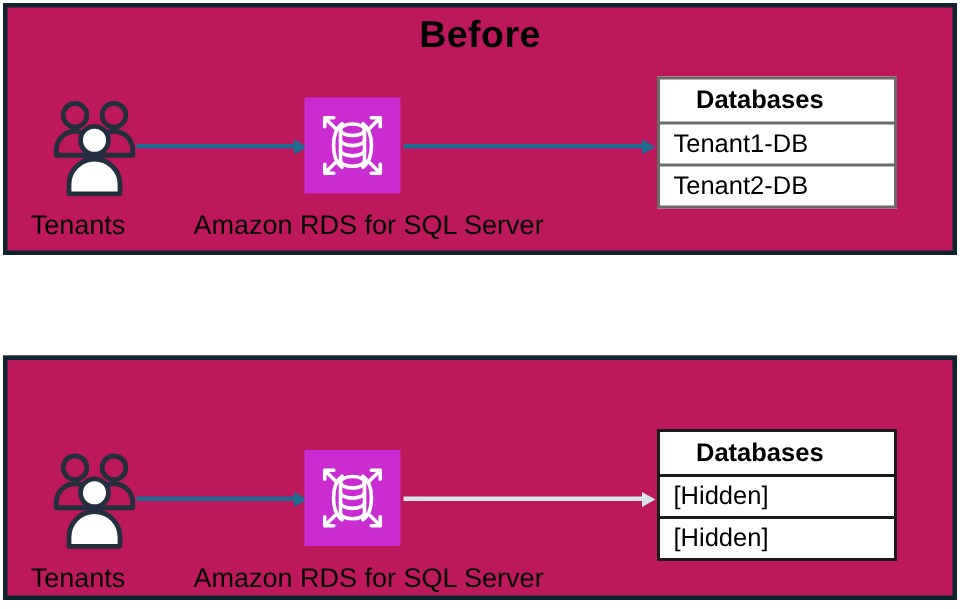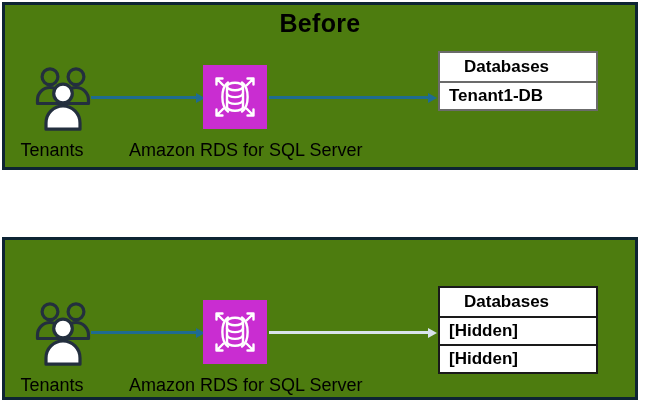--- a/index.html
+++ b/index.html
@@ -12,21 +12,21 @@
     --table-border-after:#1a1a1a;
     --text:#000000;
   }
   html,body{margin:0;padding:0;background:#ffffff;}
   .canvas{
     position:relative;width:647px;height:406px;background:#ffffff;overflow:hidden;
     font-family:"Liberation Sans",sans-serif;color:var(--text);
   }
   .panel{
     position:absolute;left:2px;width:636px;box-sizing:border-box;
-    border:3px solid var(--panel-border);background:#4d7c0f;
+    border:3px solid var(--panel-border);background:#be185d;
   }
   .panel-before{top:2px;height:168px;}
   .panel-after{top:237px;height:163px;}
   .panel-title{
     position:absolute;top:4px;left:0;width:100%;text-align:center;
     font-size:25px;font-weight:bold;letter-spacing:.3px;
   }
   .icon-tenants{position:absolute;left:29px;top:62px;width:58px;height:64px;color:var(--icon-ink);}
   .rds-box{
     position:absolute;left:198px;top:60px;width:64px;height:64px;
@@ -43,21 +43,21 @@
   .arrow-2{left:264px;top:91px;width:159px;}
   .arrow.faded{background:var(--arrow-faded);}
   .arrow.faded::after{border-left-color:var(--arrow-faded);}
   .db-table{
     position:absolute;left:433px;top:46px;width:160px;box-sizing:border-box;
     border:2px solid var(--table-border-before);background:#ffffff;
   }
   .db-table.dark{border-color:var(--table-border-after);}
   .db-row{
     height:28px;display:flex;align-items:center;box-sizing:border-box;
-    padding-left:9px;font-size:17px;white-space:nowrap;overflow:hidden;font-weight:bold;
+    padding-left:9px;font-size:17px;white-space:nowrap;overflow:hidden;
   }
   .db-row + .db-row{border-top:2px solid var(--table-border-before);}
   .db-table.dark .db-row + .db-row{border-top-color:var(--table-border-after);}
   .db-header{font-weight:bold;margin-left:15px;}
   .lbl{position:absolute;top:134px;font-size:18px;line-height:22px;white-space:nowrap;}
   .lbl-tenants{left:12px;width:70px;text-align:center;}
   .lbl-rds{left:124px;}
 </style>
 </head>
 <body>
@@ -92,20 +92,21 @@
         <path d="M24 28.3 A8 3.8 0 0 0 40 28.3"></path>
         <path d="M24 35.1 A8 3.8 0 0 0 40 35.1"></path>
       </svg>
     </div>
 
     <div class="arrow arrow-2"></div>
 
     <div class="db-table">
       <div class="db-row db-header">Databases</div>
       <div class="db-row">Tenant1-DB</div>
+      <div class="db-row">Tenant2-DB</div>
     </div>
 
     <div class="lbl lbl-tenants">Tenants</div>
     <div class="lbl lbl-rds">Amazon RDS for SQL Server</div>
   </div>
 
   <div class="panel panel-after">
 
     <svg class="icon-tenants" viewBox="0 0 58 64" fill="none" stroke="currentColor" stroke-width="3.2" stroke-linejoin="round">
       <circle cx="16" cy="9.8" r="7.9"></circle>

